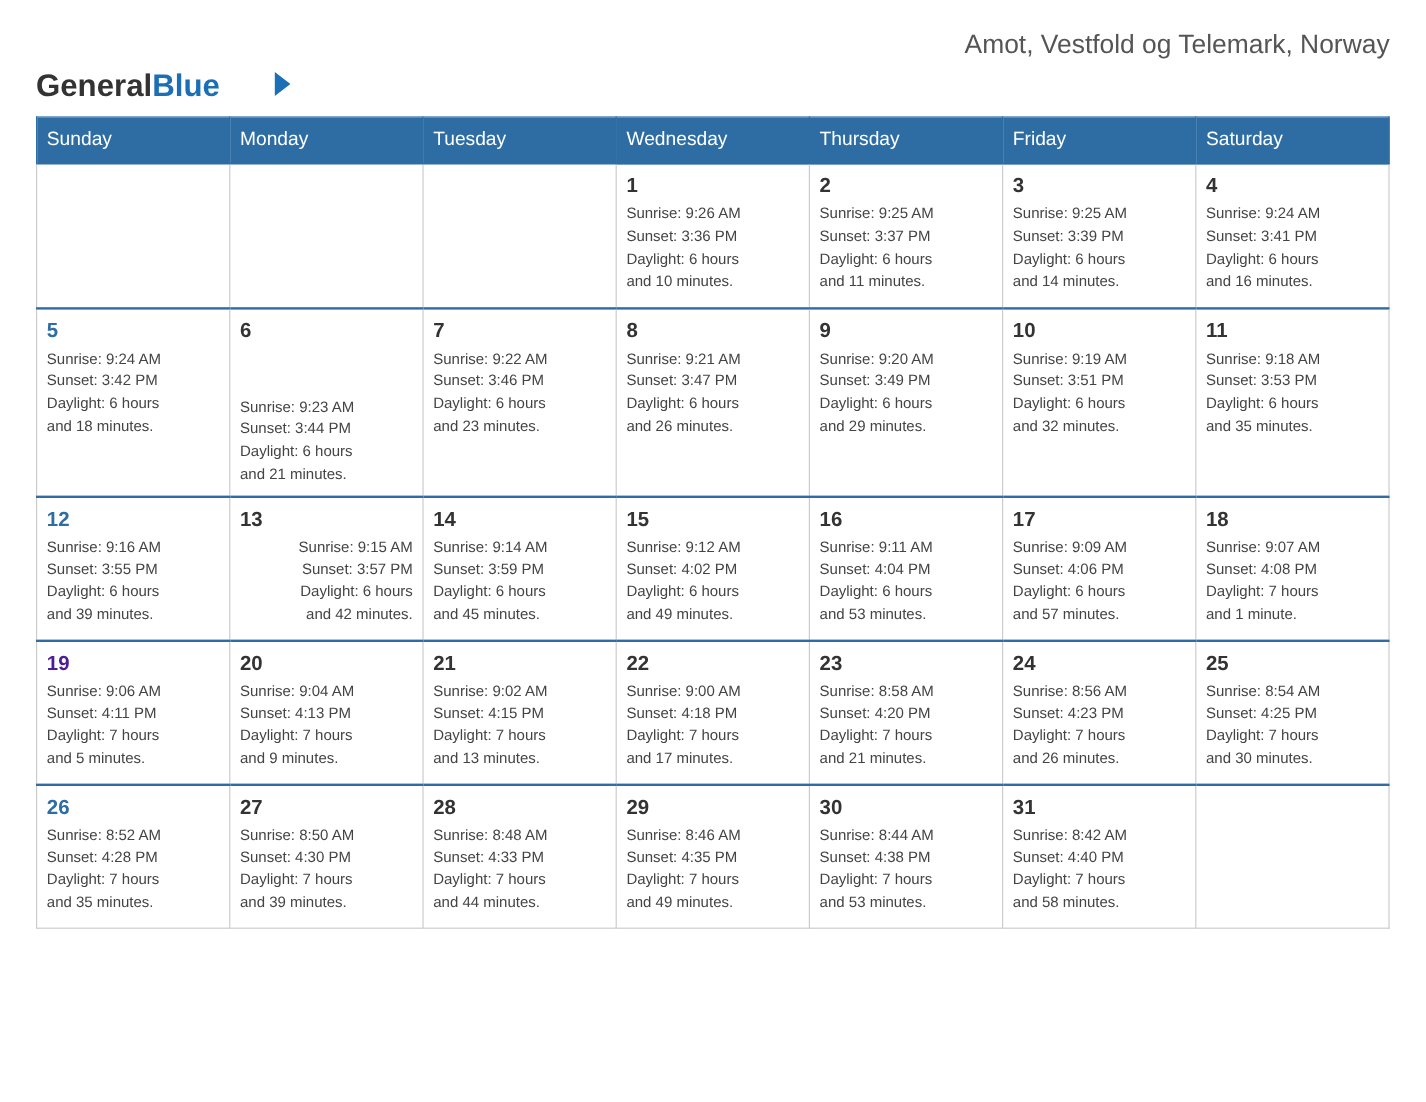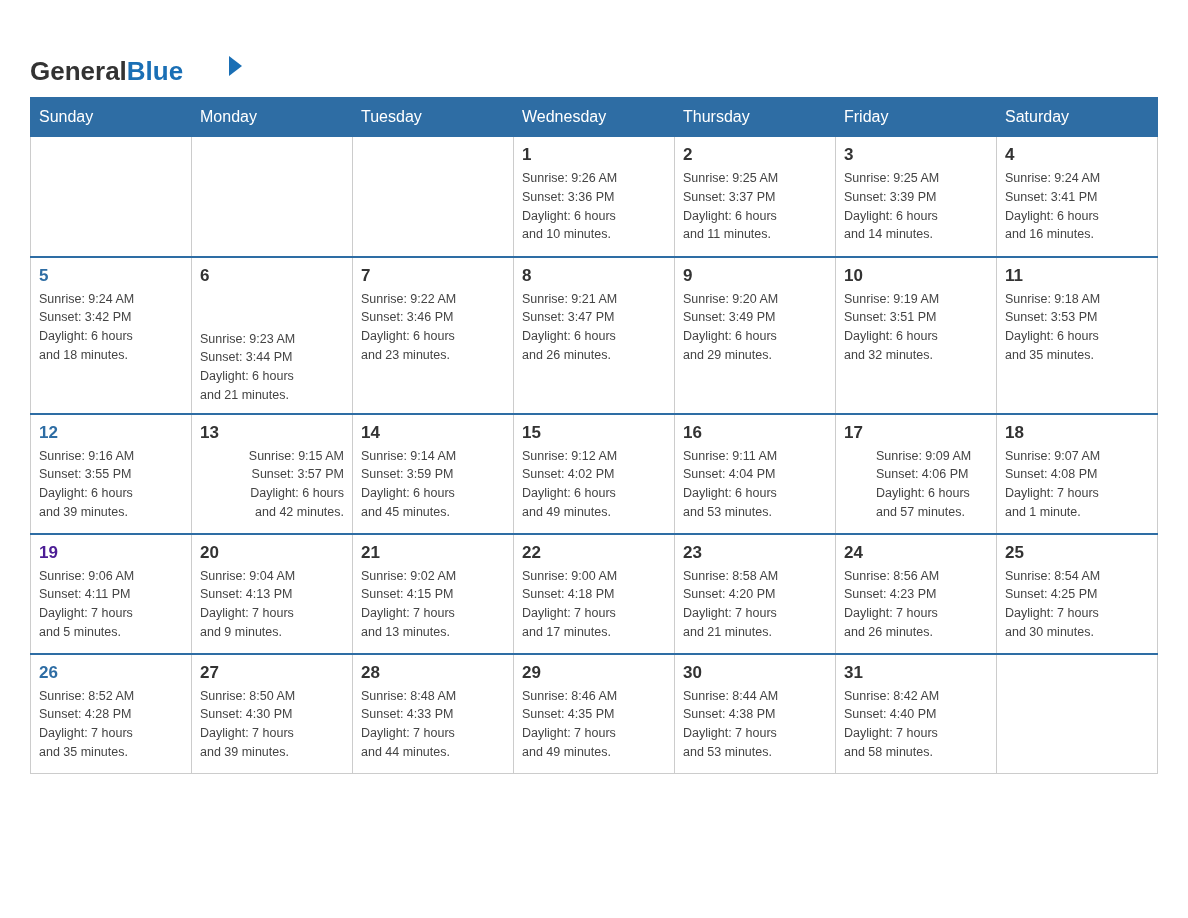--- a/index.html
+++ b/index.html
@@ -28,21 +28,21 @@
       gap: 0;
       margin-top: 36px;
     }
     .logo-general {
       font-size: 26px;
       font-weight: bold;
       color: #333;
     }
     .logo-blue-part {
       display: flex;
-      align-items: flex-start;
+      align-items: center;
       gap: 44px;
     }
     .logo-blue-text {
       font-size: 26px;
       font-weight: bold;
       color: #1a6fb5;
     }
     .logo-triangle {
       width: 0;
       height: 0;
@@ -117,20 +117,21 @@
   <div class="logo">
     <div class="logo-text">
       <span class="logo-general">General</span>
       <div class="logo-blue-part">
         <span class="logo-blue-text">Blue</span>
         <div class="logo-triangle"></div>
       </div>
     </div>
   </div>
   <div class="title-section">
+    <div class="location-title">Amot, Vestfold og Telemark, Norway</div>
   </div>
 </div>
 
 <table class="calendar">
   <thead>
     <tr>
     <th>Sunday</th>
         <th>Monday</th>
         <th>Tuesday</th>
         <th>Wednesday</th>
@@ -255,21 +256,21 @@
         </td>
         <td class="row-divider">
           <span class="day-number">16</span>
           <div class="day-info" style="white-space: pre-line;">Sunrise: 9:11 AM
 Sunset: 4:04 PM
 Daylight: 6 hours
 and 53 minutes.</div>
         </td>
         <td class="row-divider">
           <span class="day-number">17</span>
-          <div class="day-info" style="white-space: pre-line; margin-left: 32px;">Sunrise: 9:09 AM
+          <div class="day-info" style="white-space: pre-line;">Sunrise: 9:09 AM
 Sunset: 4:06 PM
 Daylight: 6 hours
 and 57 minutes.</div>
         </td>
         <td class="row-divider">
           <span class="day-number">18</span>
           <div class="day-info" style="white-space: pre-line;">Sunrise: 9:07 AM
 Sunset: 4:08 PM
 Daylight: 7 hours
 and 1 minute.</div>

